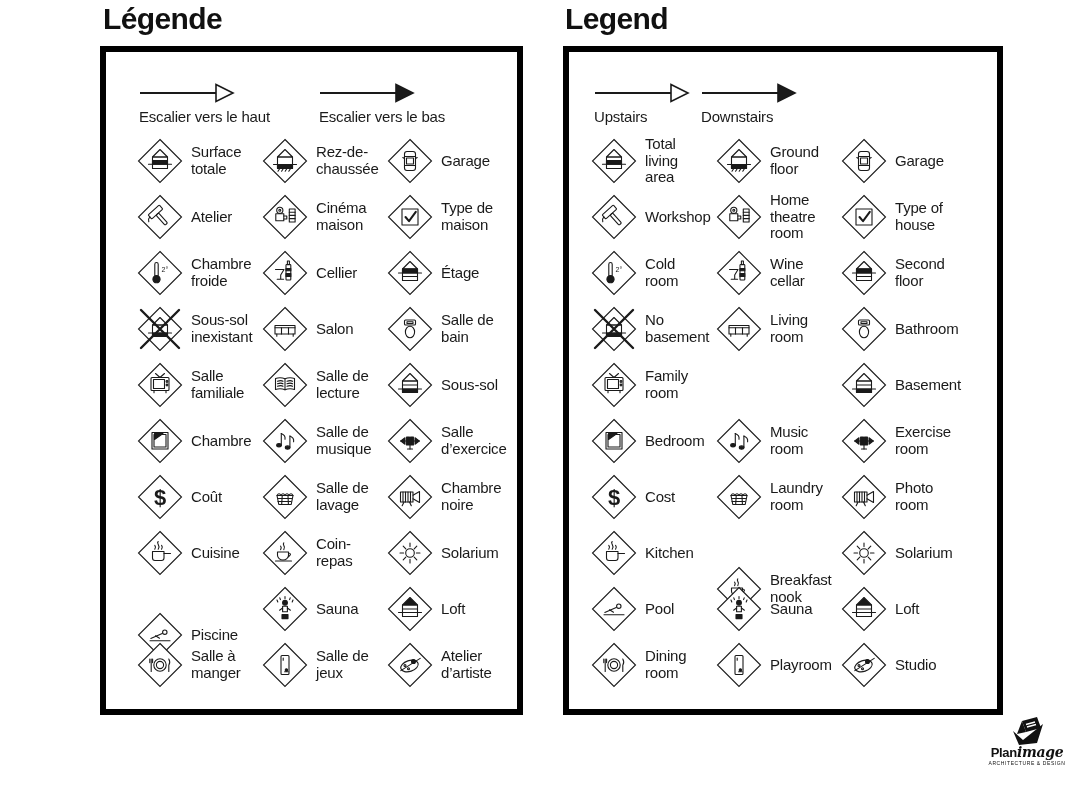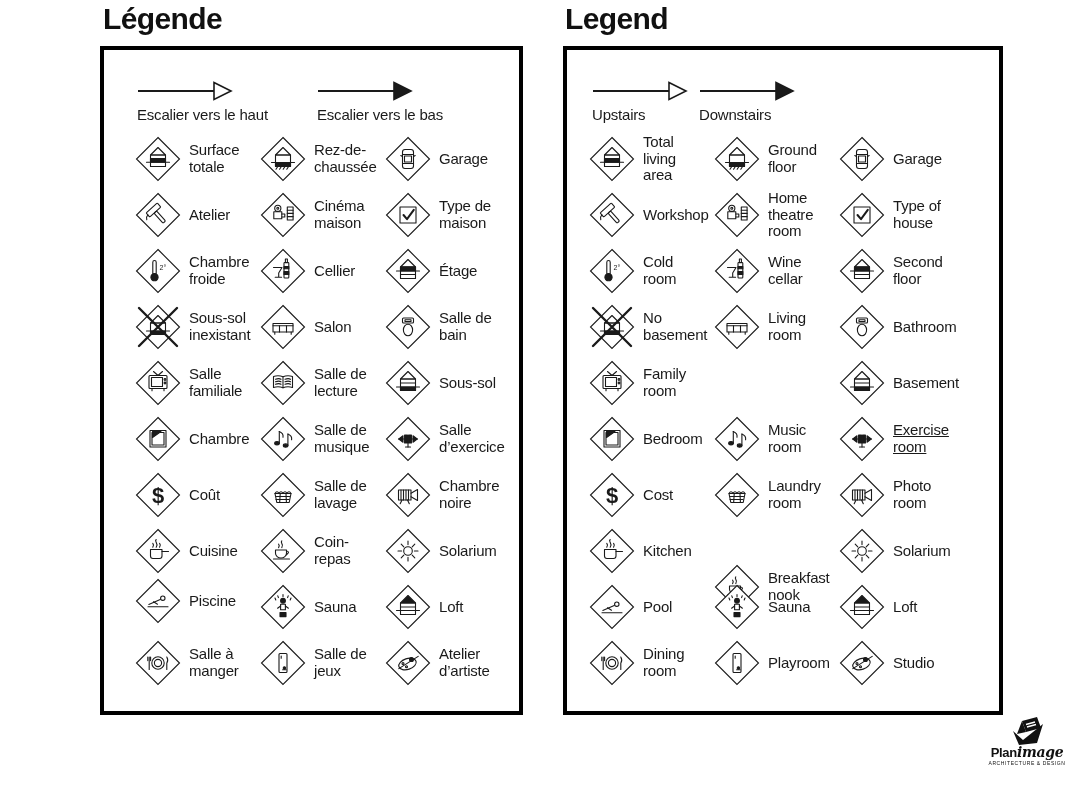--- a/index.html
+++ b/index.html
@@ -1,21 +1,21 @@
 <!DOCTYPE html>
 <html><head>
 <meta charset="utf-8">
 <style>
   html,body{margin:0;padding:0;background:#fff;}
   body{width:1080px;height:785px;font-family:"Liberation Sans",sans-serif;color:#1a1a1a;}
   .page{position:relative;width:1080px;height:785px;background:#fff;overflow:hidden;}
   .title{position:absolute;margin:0;font-size:30px;font-weight:700;letter-spacing:-0.6px;color:#111;}
   .title-fr{left:103px;top:2px;}
   .title-en{left:565px;top:2px;}
-  .panel{position:absolute;top:46px;height:669px;border:4px solid #000000;background:#fff;box-sizing:border-box;}
+  .panel{position:absolute;top:46px;height:669px;border:6px solid #000000;background:#fff;box-sizing:border-box;}
   .panel-fr{left:100px;width:423px;}
   .panel-en{left:563px;width:440px;}
   .arrow-item{position:absolute;top:30px;}
   .arrow-item svg{display:block;}
   .arrow-label{margin-top:4px;font-size:15px;letter-spacing:-0.2px;white-space:nowrap;}
   .cell{position:absolute;display:flex;align-items:center;height:46px;}
   .dicon{flex:0 0 46px;width:46px;height:46px;}
   .dicon svg{display:block;}
   .cell-label{margin-left:8px;font-size:15px;line-height:1.12;letter-spacing:-0.2px;white-space:pre-line;}
   .logo{position:absolute;left:980px;top:716px;width:94px;text-align:center;line-height:1;}
@@ -404,21 +404,21 @@
           <svg width="46" height="46" viewBox="0 0 46 46">
             <path d="M23 1.5 L44.5 23 L23 44.5 L1.5 23 Z" fill="#fff" stroke="#1a1a1a" stroke-width="1.1"></path>
             <g stroke="#1a1a1a" stroke-width="1.1" fill="none" stroke-linecap="round" stroke-linejoin="round">
               <circle cx="23" cy="23" r="4.3"></circle>
               <path d="M23 13 V16.6 M23 29.4 V33 M13 23 H16.6 M29.4 23 H33 M16.2 16.2 L18.8 18.8 M29.8 16.2 L27.2 18.8 M16.2 29.8 L18.8 27.2 M29.8 29.8 L27.2 27.2"></path>
             </g>
           </svg>
         </span>
         <div class="cell-label">Solarium</div>
       </div>
-      <div class="cell" style="left: 31px; top: 528px; text-align: center;">
+      <div class="cell" style="left: 31px; top: 560px; text-align: center;">
         <span class="dicon">
           <svg width="46" height="46" viewBox="0 0 46 46">
             <path d="M23 1.5 L44.5 23 L23 44.5 L1.5 23 Z" fill="#fff" stroke="#1a1a1a" stroke-width="1.1"></path>
             <g stroke="#1a1a1a" stroke-width="1.1" fill="none" stroke-linecap="round" stroke-linejoin="round">
               <circle cx="27.8" cy="20.2" r="2.2"></circle>
               <line x1="13.8" y1="26.4" x2="25.2" y2="21.4"></line>
               <line x1="18.5" y1="23.8" x2="22.5" y2="26.2"></line>
               <path d="M13 28.8 h20"></path>
             </g>
           </svg>
@@ -762,21 +762,21 @@
               <path d="M19.3 15.5 q4.4 1.8 3.7 5.8"></path>
               <ellipse cx="25.6" cy="29.6" rx="2.3" ry="1.7" fill="#1a1a1a"></ellipse>
               <line x1="27.9" y1="29.6" x2="27.9" y2="18"></line>
               <path d="M27.9 18 q4.4 1.8 3.7 5.8"></path>
             </g>
           </svg>
         </span>
         <div class="cell-label">Music
 room</div>
       </div>
-      <div class="cell" style="left: 272px; top: 366px; text-decoration: underline;">
+      <div class="cell" style="left: 272px; top: 366px;">
         <span class="dicon">
           <svg width="46" height="46" viewBox="0 0 46 46">
             <path d="M23 1.5 L44.5 23 L23 44.5 L1.5 23 Z" fill="#fff" stroke="#1a1a1a" stroke-width="1.1"></path>
             <g stroke="#1a1a1a" stroke-width="1.1" fill="none" stroke-linecap="round" stroke-linejoin="round">
               <line x1="13.5" y1="23" x2="32.5" y2="23"></line>
               <path d="M18 19.8 L13.8 23 L18 26.2 Z" fill="#1a1a1a"></path>
               <path d="M28 19.8 L32.2 23 L28 26.2 Z" fill="#1a1a1a"></path>
               <rect x="19.6" y="19" width="2.9" height="8" fill="#1a1a1a"></rect>
               <rect x="23.5" y="19" width="2.9" height="8" fill="#1a1a1a"></rect>
               <line x1="23" y1="27" x2="23" y2="31"></line>

